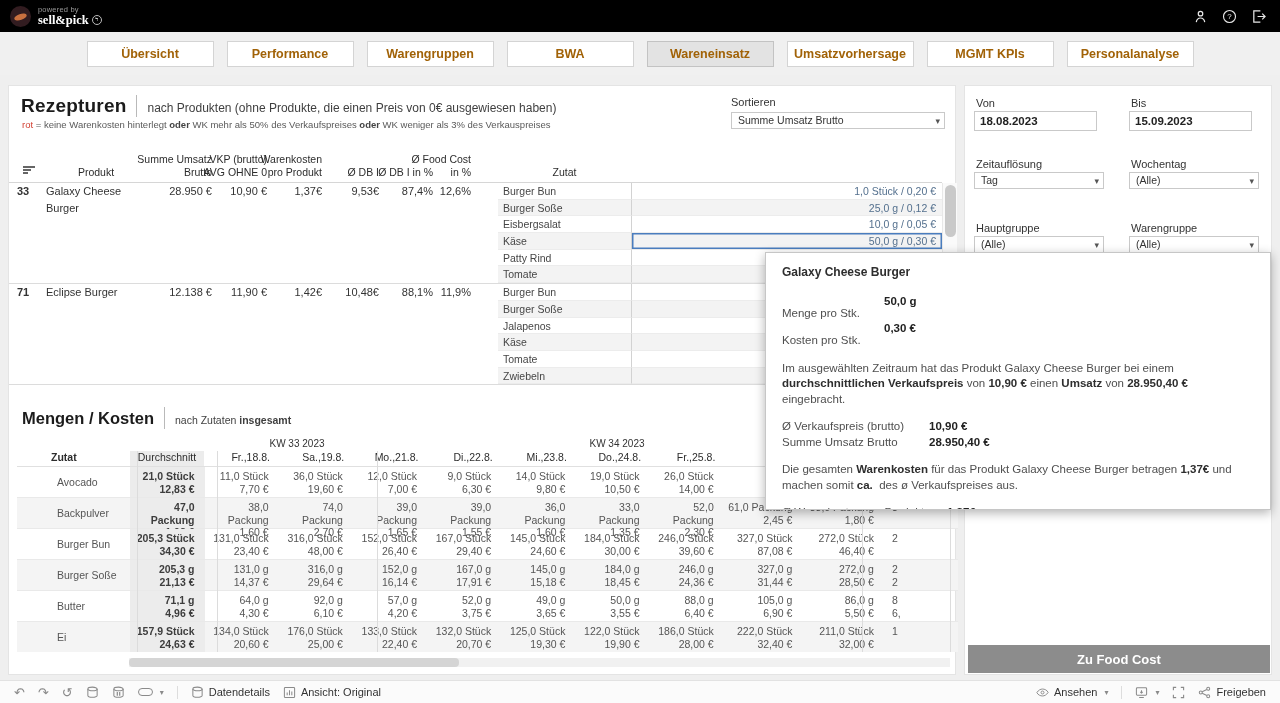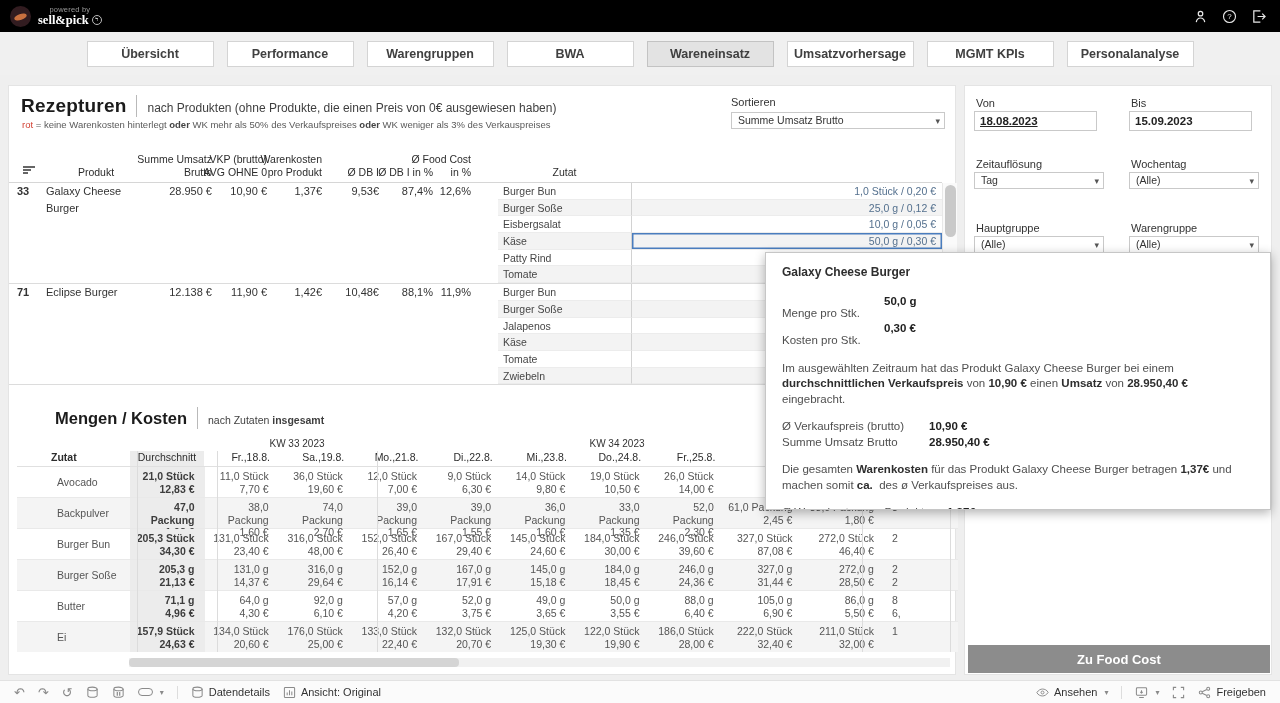--- a/index.html
+++ b/index.html
@@ -1,33 +1,33 @@
 <!DOCTYPE html>
 <html><head>
 <meta charset="utf-8">
 <style>
   * { margin:0; padding:0; box-sizing:border-box; }
   body { font-family:"Liberation Sans", sans-serif; background:#555; }
   .screen { position:relative; width:1280px; height:703px; background:#efefef; overflow:hidden; }
 
   
-  .topbar { position:absolute; left:0; top:0; width:100%; height:32px; background:#000; display:flex; align-items:center; padding:0 10px;text-align:center; }
+  .topbar { position:absolute; left:0; top:0; width:100%; height:32px; background:#000; display:flex; align-items:center; padding:0 10px; }
   .logo-circle { width:21px; height:21px; border-radius:50%; background:#321c20; position:relative; overflow:hidden; flex:0 0 auto; }
   .logo-circle::after { content:""; position:absolute; left:4px; top:8px; width:13px; height:6px; border-radius:50%; background:#c9703f; transform:rotate(-18deg); }
   .brand-block { margin-left:7px; line-height:1; }
   .brand-powered { font-size:7.5px; color:#9a9a9a; letter-spacing:.2px; }
   .brand-name { font-size:12.5px; font-weight:bold; color:#fff; display:flex; align-items:center; gap:3px;font-family:Liberation Serif, serif; }
   .brand-glyph { width:10px; height:10px; border:1px solid #bbb; border-radius:50%; font-size:7px; color:#ccc; display:inline-flex; align-items:center; justify-content:center; }
   .topbar-right { margin-left:auto; display:flex; align-items:center; gap:14px; padding-right:4px; }
   .tb-icon { width:15px; height:15px; color:#e8e8e8; display:inline-flex; }
   .tb-icon svg { width:100%; height:100%; }
 
   
   .tabs { position:absolute; left:0; top:32px; width:100%; height:43px; background:#f0f0f0; display:flex; align-items:center; justify-content:center; gap:13px; }
-  .tab { width:127px; height:26px; background:#fff; border:1px solid #d4d4d4; font-family:"Liberation Sans",sans-serif; font-size:12.5px; font-weight:bold; color:#404040; display:flex; align-items:center; justify-content:center; cursor:pointer; }
+  .tab { width:127px; height:26px; background:#fff; border:1px solid #d4d4d4; font-family:"Liberation Sans",sans-serif; font-size:12.5px; font-weight:bold; color:#a16207; display:flex; align-items:center; justify-content:center; cursor:pointer; }
   .tab.active { background:#e3e3e3; border-color:#c3c3c3; }
 
   
   .card { position:absolute; background:#fff; border:1px solid #e4e4e4; }
   .card-left  { left:8px;   top:85px; width:948px; height:590px; }
   .card-right { left:964px; top:85px; width:308px; height:590px; }
 
   
   .rz-title-row { position:absolute; left:12px; top:9px; display:flex; align-items:center; }
   .rz-title { font-size:19px; font-weight:bold; color:#1b1b1b; letter-spacing:.2px; }
@@ -68,21 +68,21 @@
   .ing:nth-child(even) { background:#f3f3f3; }
   .ing-name { width:133px; padding-left:5px; font-size:10.5px; line-height:16.7px; color:#464646; border-bottom:1px solid #ececec; }
   .ing-val { width:311px; border-left:1px solid #d2d2d2; border-bottom:1px solid #ececec; text-align:right; padding-right:6px; font-size:10.5px; line-height:16px; color:#54708e; cursor:pointer; }
   .ing-val.sel { box-shadow:inset 0 0 0 1.5px #4a7dbe; }
 
   .rz-vscroll { position:absolute; left:933px; top:97px; width:15px; height:217px; background:#fafafa; border-left:1px solid #e8e8e8; }
   .rz-vscroll .thumb { position:absolute; left:2px; top:2px; width:11px; height:52px; background:#c9c9c9; border-radius:6px; cursor:pointer; }
 
   
   .mk-title-row { position:absolute; left:13px; top:321px; display:flex; align-items:center; }
-  .mk-title { font-size:16.5px; font-weight:bold; color:#1b1b1b;margin-left:33px; }
+  .mk-title { font-size:16.5px; font-weight:bold; color:#1b1b1b; }
   .mk-subtitle { font-size:10.5px; color:#3f3f3f; padding-top:4px; }
   .mk-subtitle .b { font-weight:bold; }
 
   .mk-table { position:absolute; left:8px; top:352px; width:941px; height:214px; overflow:hidden; }
   .mk-ghead { position:relative; height:13px; }
   .kw { position:absolute; top:0; font-size:10px; color:#333; text-align:center; }
   .kw33 { left:200px; width:160px; }
   .kw34 { left:360px; width:480px; }
   .mk-dhead { display:flex; height:15px; }
   .mk-dhead > div { font-size:10.5px; color:#2d2d2d; }
@@ -661,21 +661,21 @@
       <div class="vline vl-5"></div>
     </div>
 
     <div class="mk-hscroll">
       <div class="thumb"></div>
     </div>
   </section>
 
   <aside class="card card-right">
     <span class="f-label" style="left:11px;top:11px;">Von</span>
-    <input class="f-input" style="left: 9px; top: 25px; text-decoration: underline;" value="18.08.2023">
+    <input class="f-input" style="left: 9px; top: 25px;" value="18.08.2023">
     <span class="f-label" style="left:166px;top:11px;">Bis</span>
     <input class="f-input" style="left: 164px; top: 25px;" value="15.09.2023">
 
     <span class="f-label" style="left:11px;top:72px;">Zeitauflösung</span>
     <div class="select f-select" style="left:9px;top:86px;">
       <span>Tag</span><span class="caret">▾</span>
     </div>
     <span class="f-label" style="left:166px;top:72px;">Wochentag</span>
     <div class="select f-select" style="left:164px;top:86px;">
       <span>(Alle)</span><span class="caret">▾</span>

